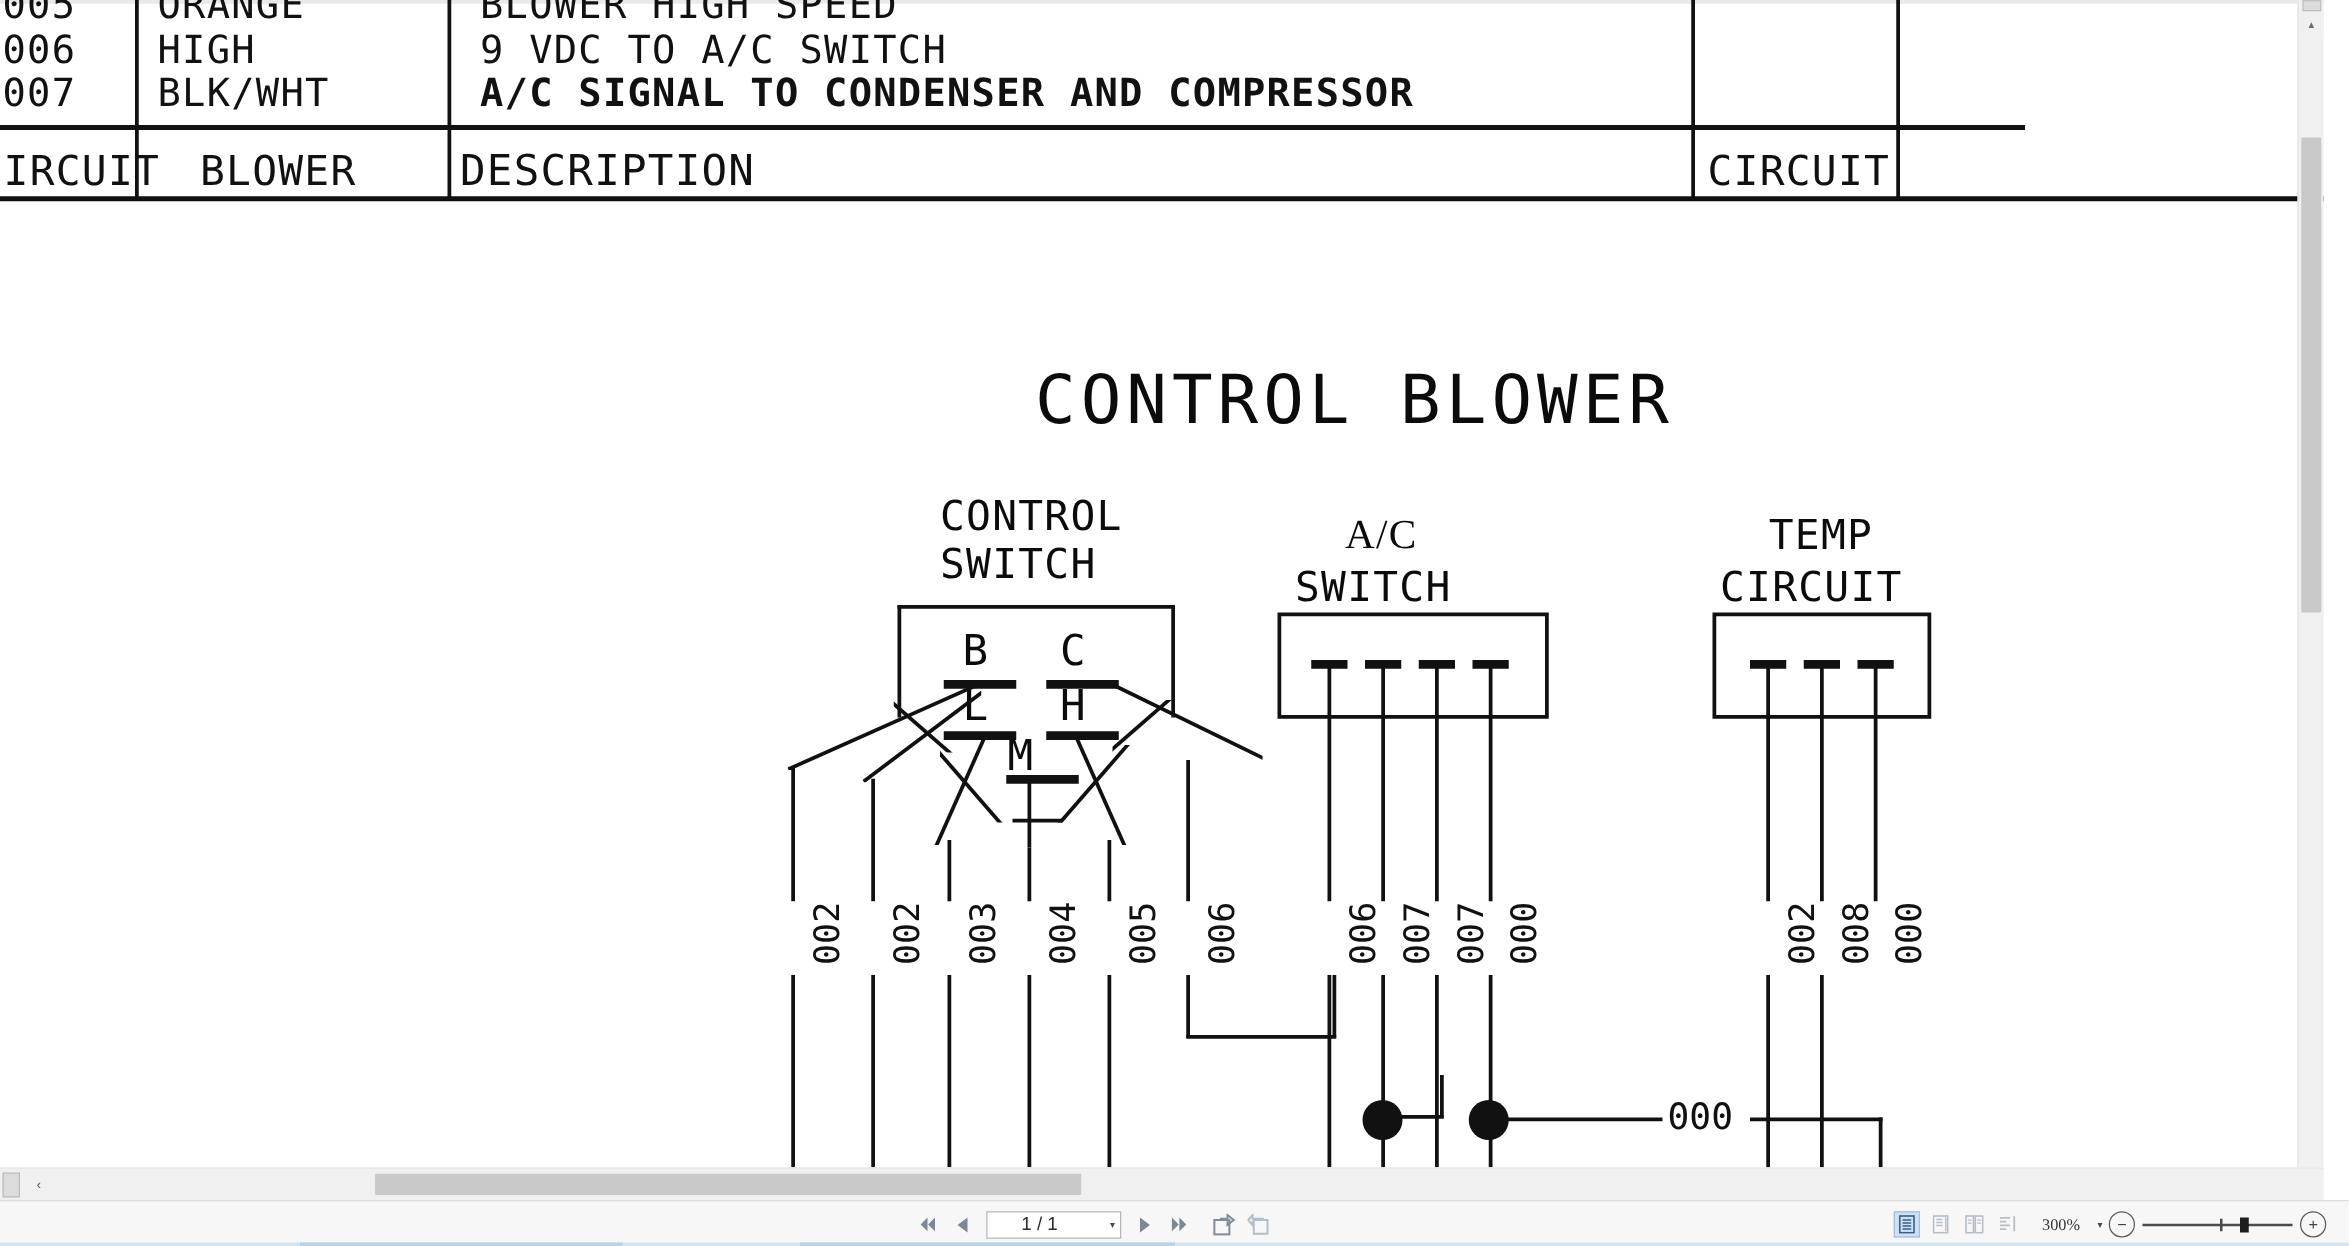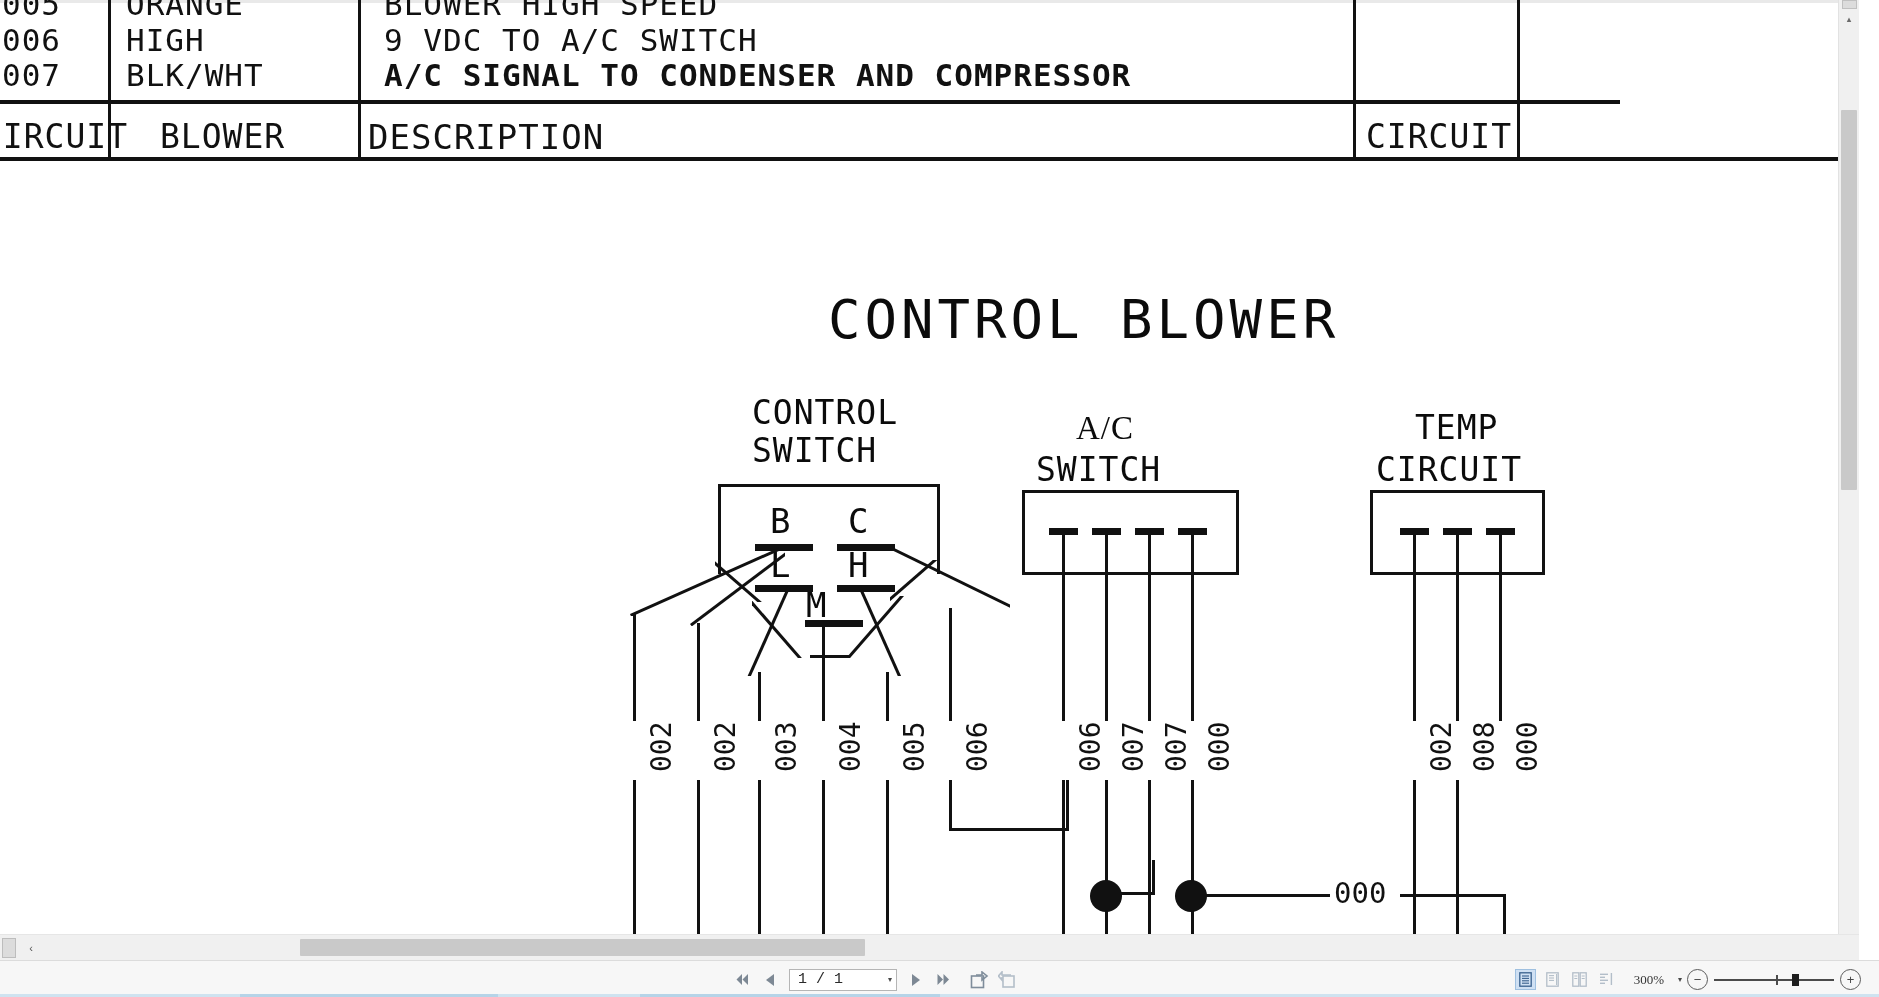--- a/index.html
+++ b/index.html
@@ -77,21 +77,21 @@
   .tb-icon{
     width:22px;height:24px;display:inline-flex;align-items:center;justify-content:center;
     color:#8d9aa8;margin:0 3px;
   }
   .tb-icon.dark{color:#77808b;}
   .pagebox{
     width:108px;height:22px;border:1px solid #b5b5b5;background:#fff;
     display:flex;align-items:center;justify-content:space-between;
     padding:0 4px 0 8px;box-sizing:border-box;margin:0 5px;
   }
-  .pagebox .pv{font-size:15px;color:#2a2a2a;font-family:Liberation Mono, monospace;}
+  .pagebox .pv{font-size:15px;color:#2a2a2a;font-family:Liberation Sans, sans-serif;margin-left:19px;}
   .pagebox .cv{color:#4a4a4a;font-size:8px;}
   .vm-icon{
     width:21px;height:21px;display:inline-flex;align-items:center;justify-content:center;
     margin:0 3px;color:#7f8fa0;
   }
   .vm-icon.active{background:#cfe0f3;border:1px solid #9fc0e0;box-sizing:border-box;color:#30557f;}
   .zoomval{font-size:13px;color:#333;font-family:"Liberation Serif", serif;margin:0 2px 0 14px;}
   .tiny-caret{font-size:8px;color:#4a4a4a;margin:0 5px 0 12px;}
   .circ{
     width:19px;height:19px;border:1.5px solid #5b5b5b;border-radius:50%;

